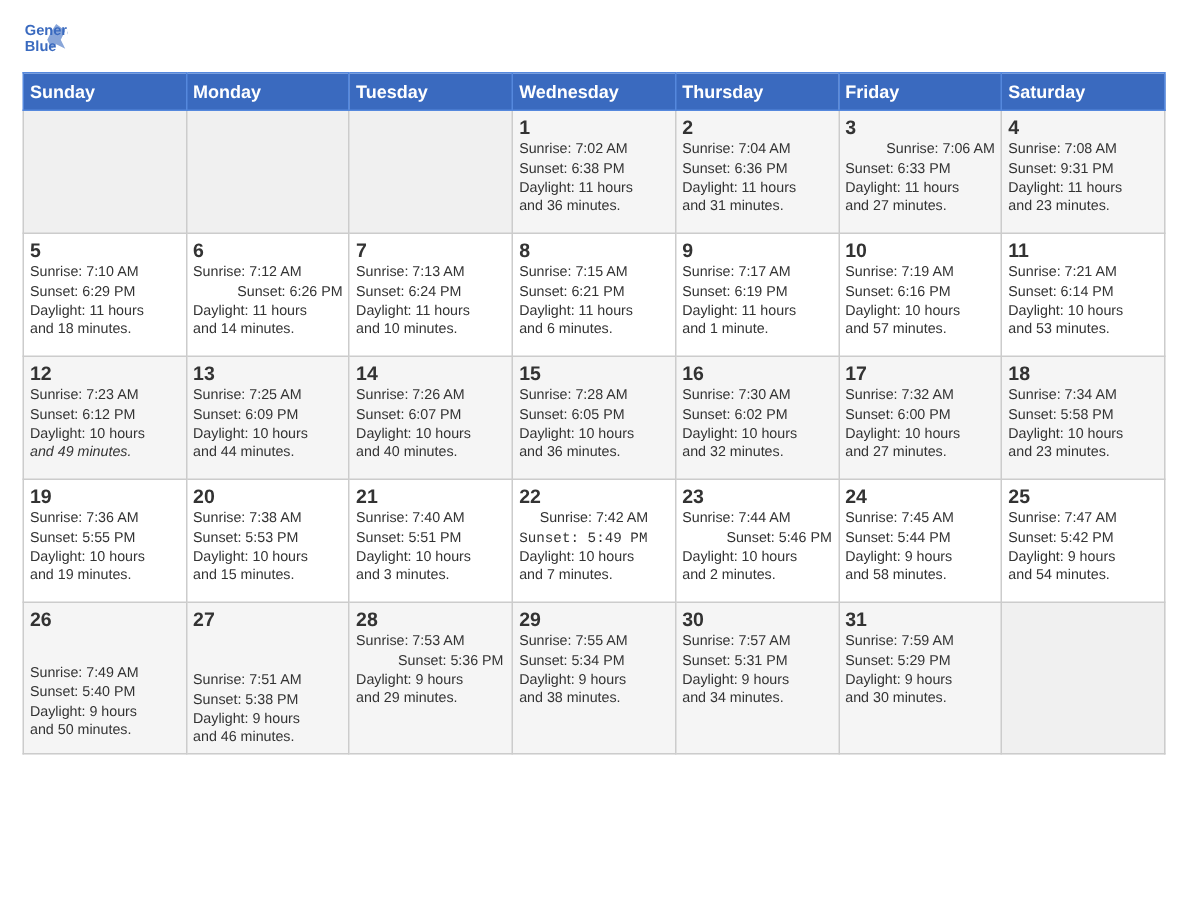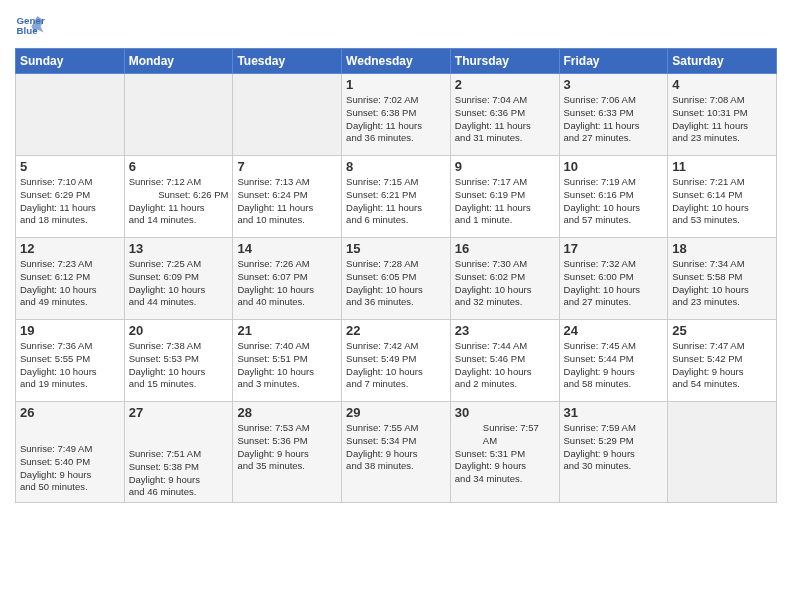--- a/index.html
+++ b/index.html
@@ -129,29 +129,29 @@
           </td>
           <td>
             <span class="day-number">2</span>
             <span style="display: block; line-height: 1.35;">Sunrise: 7:04 AM</span>
             <span style="display: block; line-height: 1.35;">Sunset: 6:36 PM</span>
             <span style="display: block; line-height: 1.35;">Daylight: 11 hours</span>
             <span style="display: block; line-height: 1.35;">and 31 minutes.</span>
           </td>
           <td>
             <span class="day-number">3</span>
-            <span style="display: block; line-height: 1.35;">Sunrise: 7:06 AM</span>
+            <span style="display: block; line-height: 1.35; text-align: right;">Sunrise: 7:06 AM</span>
             <span style="display: block; line-height: 1.35;">Sunset: 6:33 PM</span>
             <span style="display: block; line-height: 1.35;">Daylight: 11 hours</span>
             <span style="display: block; line-height: 1.35;">and 27 minutes.</span>
           </td>
           <td>
             <span class="day-number">4</span>
             <span style="display: block; line-height: 1.35;">Sunrise: 7:08 AM</span>
-            <span style="display: block; line-height: 1.35;">Sunset: 10:31 PM</span>
+            <span style="display: block; line-height: 1.35;">Sunset: 9:31 PM</span>
             <span style="display: block; line-height: 1.35;">Daylight: 11 hours</span>
             <span style="display: block; line-height: 1.35;">and 23 minutes.</span>
           </td>
         </tr>
         <tr>
           <td>
             <span class="day-number">5</span>
             <span style="display: block; line-height: 1.35;">Sunrise: 7:10 AM</span>
             <span style="display: block; line-height: 1.35;">Sunset: 6:29 PM</span>
             <span style="display: block; line-height: 1.35;">Daylight: 11 hours</span>
@@ -199,21 +199,21 @@
             <span style="display: block; line-height: 1.35;">Daylight: 10 hours</span>
             <span style="display: block; line-height: 1.35;">and 53 minutes.</span>
           </td>
         </tr>
         <tr>
           <td>
             <span class="day-number">12</span>
             <span style="display: block; line-height: 1.35;">Sunrise: 7:23 AM</span>
             <span style="display: block; line-height: 1.35;">Sunset: 6:12 PM</span>
             <span style="display: block; line-height: 1.35;">Daylight: 10 hours</span>
-            <span style="display: block; line-height: 1.35;">and 49 minutes.</span>
+            <span style="display: block; line-height: 1.35; font-style: italic;">and 49 minutes.</span>
           </td>
           <td>
             <span class="day-number">13</span>
             <span style="display: block; line-height: 1.35;">Sunrise: 7:25 AM</span>
             <span style="display: block; line-height: 1.35;">Sunset: 6:09 PM</span>
             <span style="display: block; line-height: 1.35;">Daylight: 10 hours</span>
             <span style="display: block; line-height: 1.35;">and 44 minutes.</span>
           </td>
           <td>
             <span class="day-number">14</span>
@@ -268,29 +268,29 @@
           </td>
           <td>
             <span class="day-number">21</span>
             <span style="display: block; line-height: 1.35;">Sunrise: 7:40 AM</span>
             <span style="display: block; line-height: 1.35;">Sunset: 5:51 PM</span>
             <span style="display: block; line-height: 1.35;">Daylight: 10 hours</span>
             <span style="display: block; line-height: 1.35;">and 3 minutes.</span>
           </td>
           <td>
             <span class="day-number">22</span>
-            <span style="display: block; line-height: 1.35;">Sunrise: 7:42 AM</span>
-            <span style="display: block; line-height: 1.35;">Sunset: 5:49 PM</span>
+            <span style="display: block; line-height: 1.35; text-align: center;">Sunrise: 7:42 AM</span>
+            <span style="display: block; line-height: 1.35; font-family: Liberation Mono, monospace;">Sunset: 5:49 PM</span>
             <span style="display: block; line-height: 1.35;">Daylight: 10 hours</span>
             <span style="display: block; line-height: 1.35;">and 7 minutes.</span>
           </td>
           <td>
             <span class="day-number">23</span>
             <span style="display: block; line-height: 1.35;">Sunrise: 7:44 AM</span>
-            <span style="display: block; line-height: 1.35;">Sunset: 5:46 PM</span>
+            <span style="display: block; line-height: 1.35; text-align: right;">Sunset: 5:46 PM</span>
             <span style="display: block; line-height: 1.35;">Daylight: 10 hours</span>
             <span style="display: block; line-height: 1.35;">and 2 minutes.</span>
           </td>
           <td>
             <span class="day-number">24</span>
             <span style="display: block; line-height: 1.35;">Sunrise: 7:45 AM</span>
             <span style="display: block; line-height: 1.35;">Sunset: 5:44 PM</span>
             <span style="display: block; line-height: 1.35;">Daylight: 9 hours</span>
             <span style="display: block; line-height: 1.35;">and 58 minutes.</span>
           </td>
@@ -313,34 +313,34 @@
           <td>
             <span class="day-number">27</span>
             <span style="display: block; line-height: 1.35; margin-top: 28px;">Sunrise: 7:51 AM</span>
             <span style="display: block; line-height: 1.35;">Sunset: 5:38 PM</span>
             <span style="display: block; line-height: 1.35;">Daylight: 9 hours</span>
             <span style="display: block; line-height: 1.35;">and 46 minutes.</span>
           </td>
           <td>
             <span class="day-number">28</span>
             <span style="display: block; line-height: 1.35;">Sunrise: 7:53 AM</span>
-            <span style="display: block; line-height: 1.35;">Sunset: 5:36 PM</span>
-            <span style="display: block; line-height: 1.35;">Daylight: 9 hours</span>
-            <span style="display: block; line-height: 1.35;">and 35 minutes.</span>
+            <span style="display: block; line-height: 1.35; margin-left: 28px;">Sunset: 5:36 PM</span>
+            <span style="display: block; line-height: 1.35;">Daylight: 9 hours</span>
+            <span style="display: block; line-height: 1.35;">and 29 minutes.</span>
           </td>
           <td>
             <span class="day-number">29</span>
             <span style="display: block; line-height: 1.35;">Sunrise: 7:55 AM</span>
             <span style="display: block; line-height: 1.35;">Sunset: 5:34 PM</span>
             <span style="display: block; line-height: 1.35;">Daylight: 9 hours</span>
             <span style="display: block; line-height: 1.35;">and 38 minutes.</span>
           </td>
           <td>
             <span class="day-number">30</span>
-            <span style="display: block; line-height: 1.35; margin-left: 28px;">Sunrise: 7:57 AM</span>
+            <span style="display: block; line-height: 1.35;">Sunrise: 7:57 AM</span>
             <span style="display: block; line-height: 1.35;">Sunset: 5:31 PM</span>
             <span style="display: block; line-height: 1.35;">Daylight: 9 hours</span>
             <span style="display: block; line-height: 1.35;">and 34 minutes.</span>
           </td>
           <td>
             <span class="day-number">31</span>
             <span style="display: block; line-height: 1.35;">Sunrise: 7:59 AM</span>
             <span style="display: block; line-height: 1.35;">Sunset: 5:29 PM</span>
             <span style="display: block; line-height: 1.35;">Daylight: 9 hours</span>
             <span style="display: block; line-height: 1.35;">and 30 minutes.</span>

